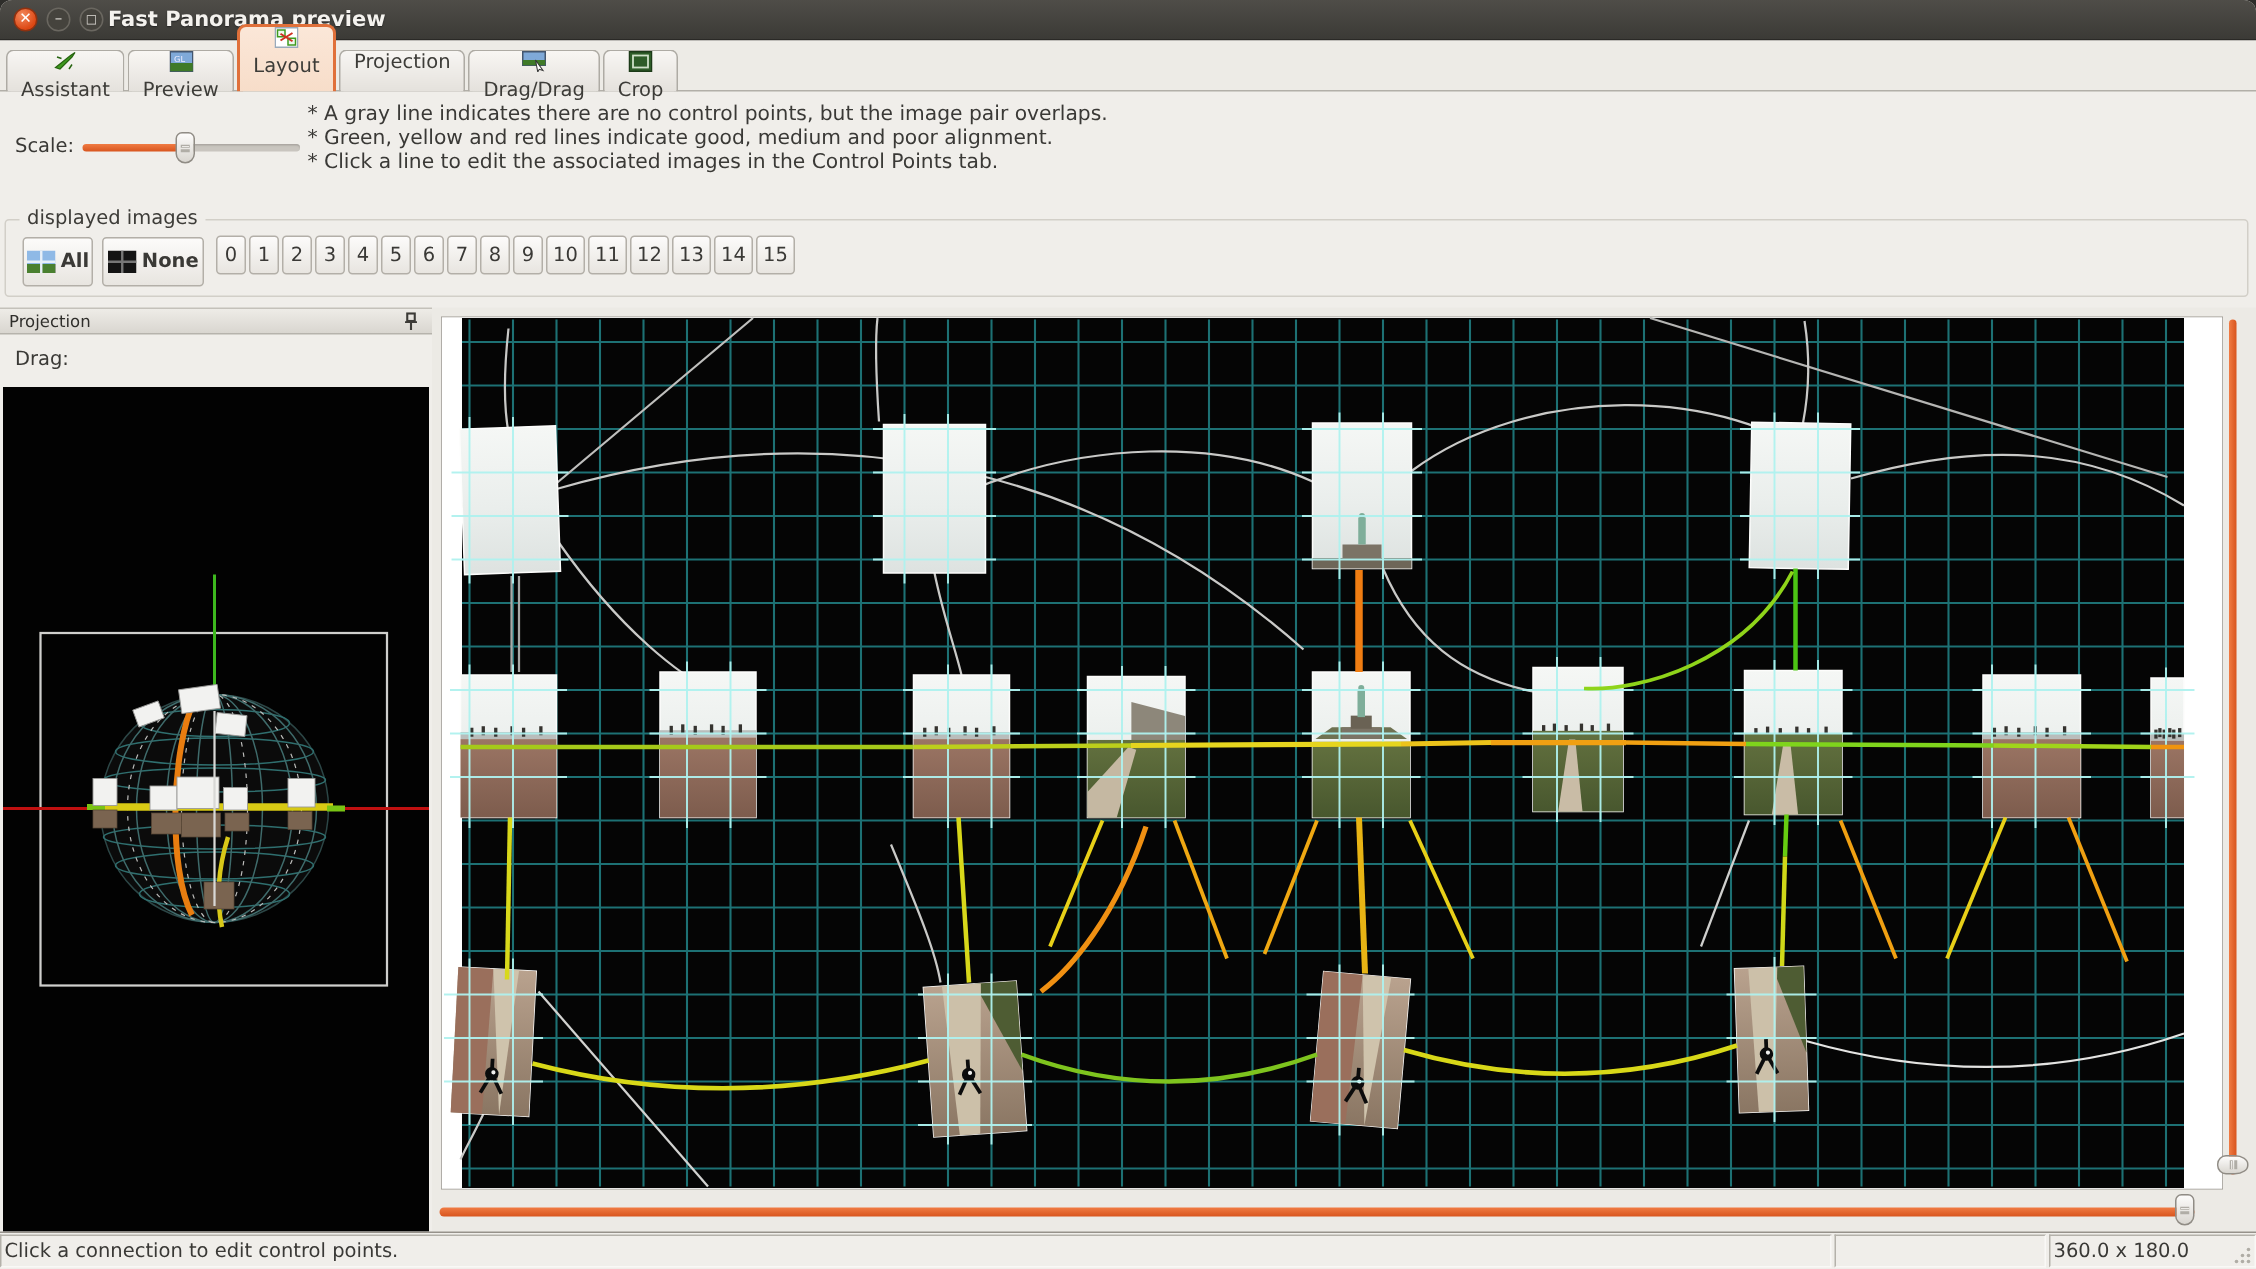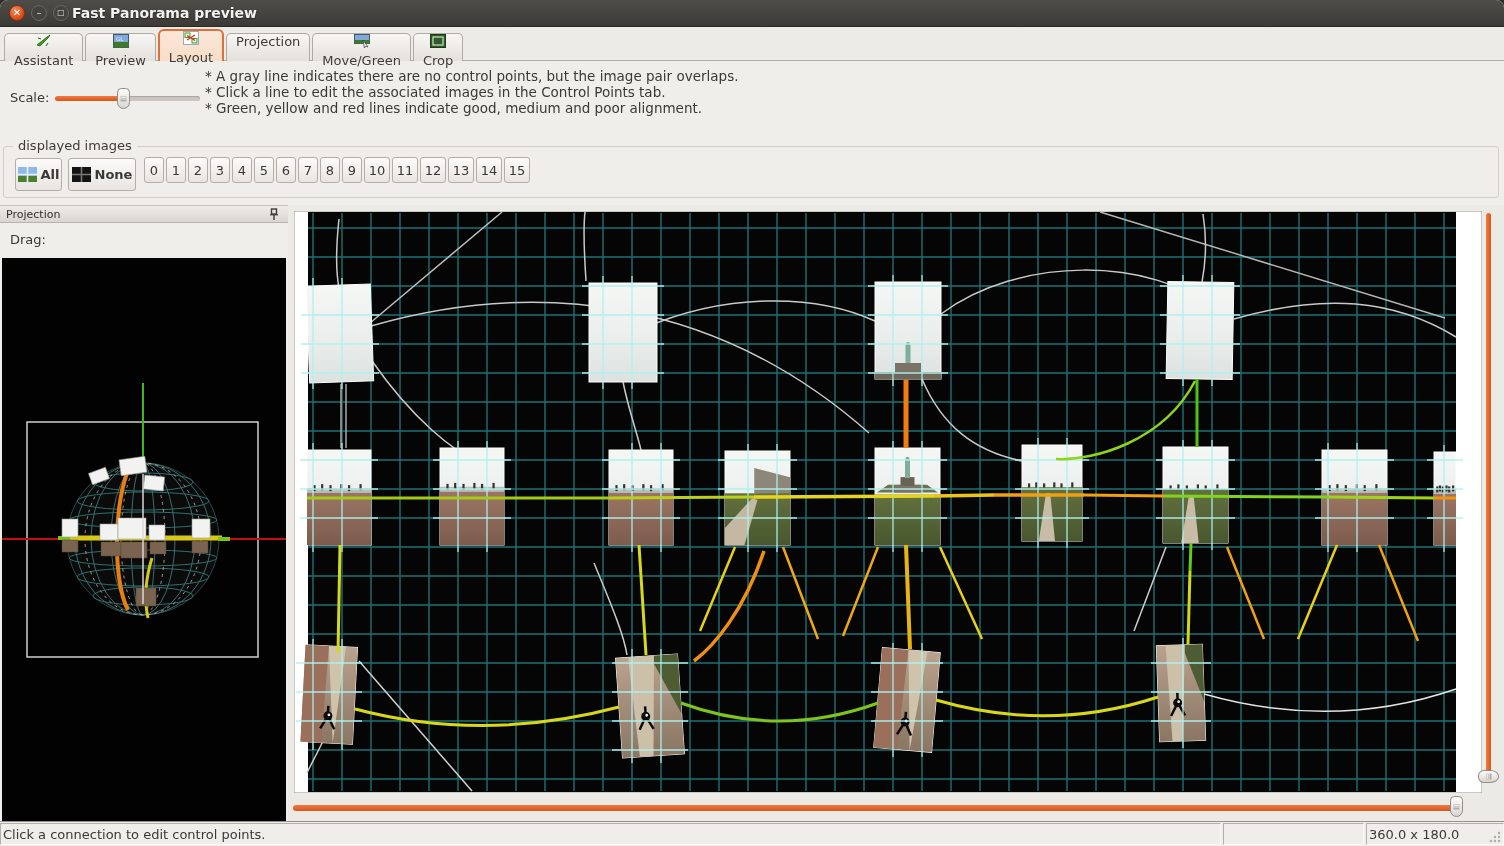--- a/index.html
+++ b/index.html
@@ -18,21 +18,21 @@
   #title-text{position:absolute;left:72px;top:5px;font-size:14px;font-weight:bold;color:#f4f2ee;
     text-shadow:0 1px 1px #222;}
 
   
   #tabbar{position:absolute;left:0;top:27px;right:0;height:34px;background:#edebe6;
     border-bottom:1px solid #b2afa8;display:flex;align-items:flex-end;padding-left:4px;box-sizing:border-box;}
   .tab{display:flex;align-items:center;gap:5px;height:28px;padding:0 9px;margin-right:2px;
     border:1px solid #aeaba4;border-bottom:none;border-radius:5px 5px 0 0;
     background:linear-gradient(#f8f6f3,#e4e1dc);font-size:13px;color:#3d3c38;box-sizing:border-box;
     position:relative;top:1px;white-space:nowrap;cursor:default;flex-direction:column;}
-  .tab.selected{background:linear-gradient(#fbe7d8,#f7ddc9);border:2px solid #e0703a;height:32px;
+  .tab.selected{background:linear-gradient(#fbe7d8,#f7ddc9);border:2px solid #e0703a;height:45px;
     border-bottom:none;border-radius:6px 6px 0 0;}
   .tab .ticon{width:16px;height:14px;flex:0 0 auto;}
 
   
   #scale-row{position:absolute;left:0;top:61px;right:0;height:84px;}
   #scale-label{position:absolute;left:10px;top:29px;font-size:13px;color:#3a3936;}
   #scale-slider{position:absolute;left:55px;top:26px;width:145px;height:22px;}
   #scale-track-fill{position:absolute;left:0;top:9px;width:68px;height:5px;border-radius:3px 0 0 3px;
     background:linear-gradient(#f07b43,#d8551e);}
   #scale-track-rest{position:absolute;left:68px;top:9px;width:77px;height:5px;border-radius:0 3px 3px 0;
@@ -142,42 +142,42 @@
       </div>
       <div class="tab">
         <span>Projection</span>
       </div>
       <div class="tab">
         <svg class="ticon" viewBox="0 0 16 14">
           <rect x="0.5" y="0.5" width="15" height="9" fill="#7fa9d8" stroke="#44566e"></rect>
           <rect x="0.5" y="6" width="15" height="3.5" fill="#3f7a28"></rect>
           <path d="M9,6 L14,13 L11.5,12.2 L10.5,14 Z" fill="#fff" stroke="#333" stroke-width="0.7"></path>
         </svg>
-        <span>Move/Green</span>
+        <span>Drag/Drag</span>
       </div>
       <div class="tab">
         <svg class="ticon" viewBox="0 0 16 14">
           <rect x="0.5" y="0.5" width="15" height="13" fill="#2e5c28" stroke="#1c3a18"></rect>
           <rect x="3" y="3" width="10" height="8" fill="none" stroke="#cfe0c8" stroke-width="1.2"></rect>
         </svg>
         <span>Crop</span>
       </div>
     </div>
 
   <div id="scale-row">
     <div id="scale-label">Scale:</div>
     <div id="scale-slider">
       <div id="scale-track-fill"></div>
       <div id="scale-track-rest"></div>
       <div class="h-thumb" id="scale-thumb"></div>
     </div>
     <div id="scale-notes">
       <div>* A gray line indicates there are no control points, but the image pair overlaps.</div>
+      <div>* Green, yellow and red lines indicate good, medium and poor alignment.</div>
       <div>* Click a line to edit the associated images in the Control Points tab.</div>
-      <div>* Green, yellow and red lines indicate good, medium and poor alignment.</div>
     </div>
   </div>
 
   <div id="di-fieldset">
     <div id="di-legend">displayed images</div>
     <div class="btn" id="all-btn">
       <svg class="ticon" width="19" height="15" viewBox="0 0 19 15">
         <rect x="0" y="0" width="19" height="9" fill="#8fb9e6"></rect>
           <rect x="0" y="9" width="19" height="6" fill="#47803０"></rect>
         <rect x="0" y="9" width="19" height="6" fill="#4a8030"></rect>

